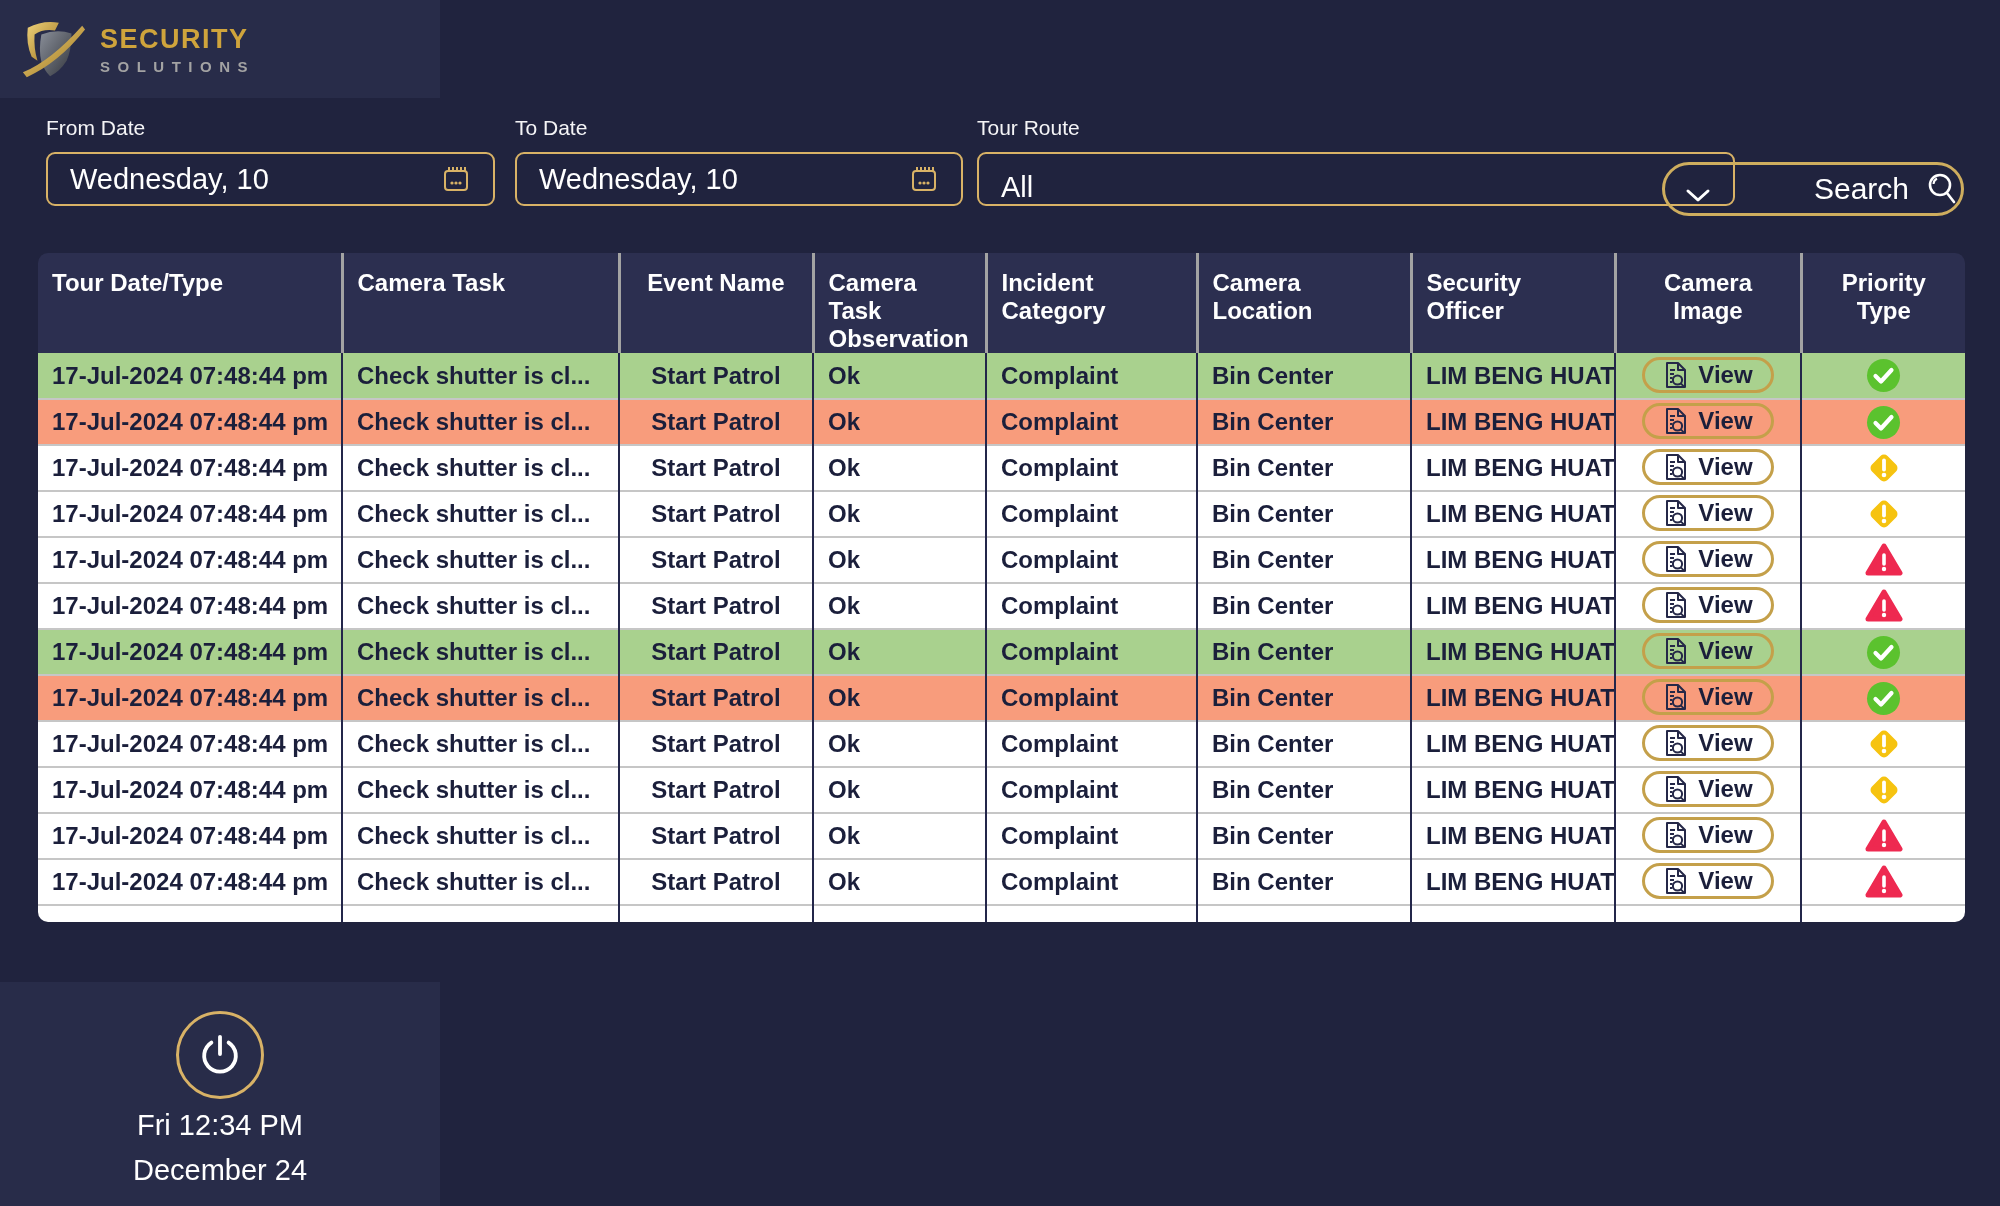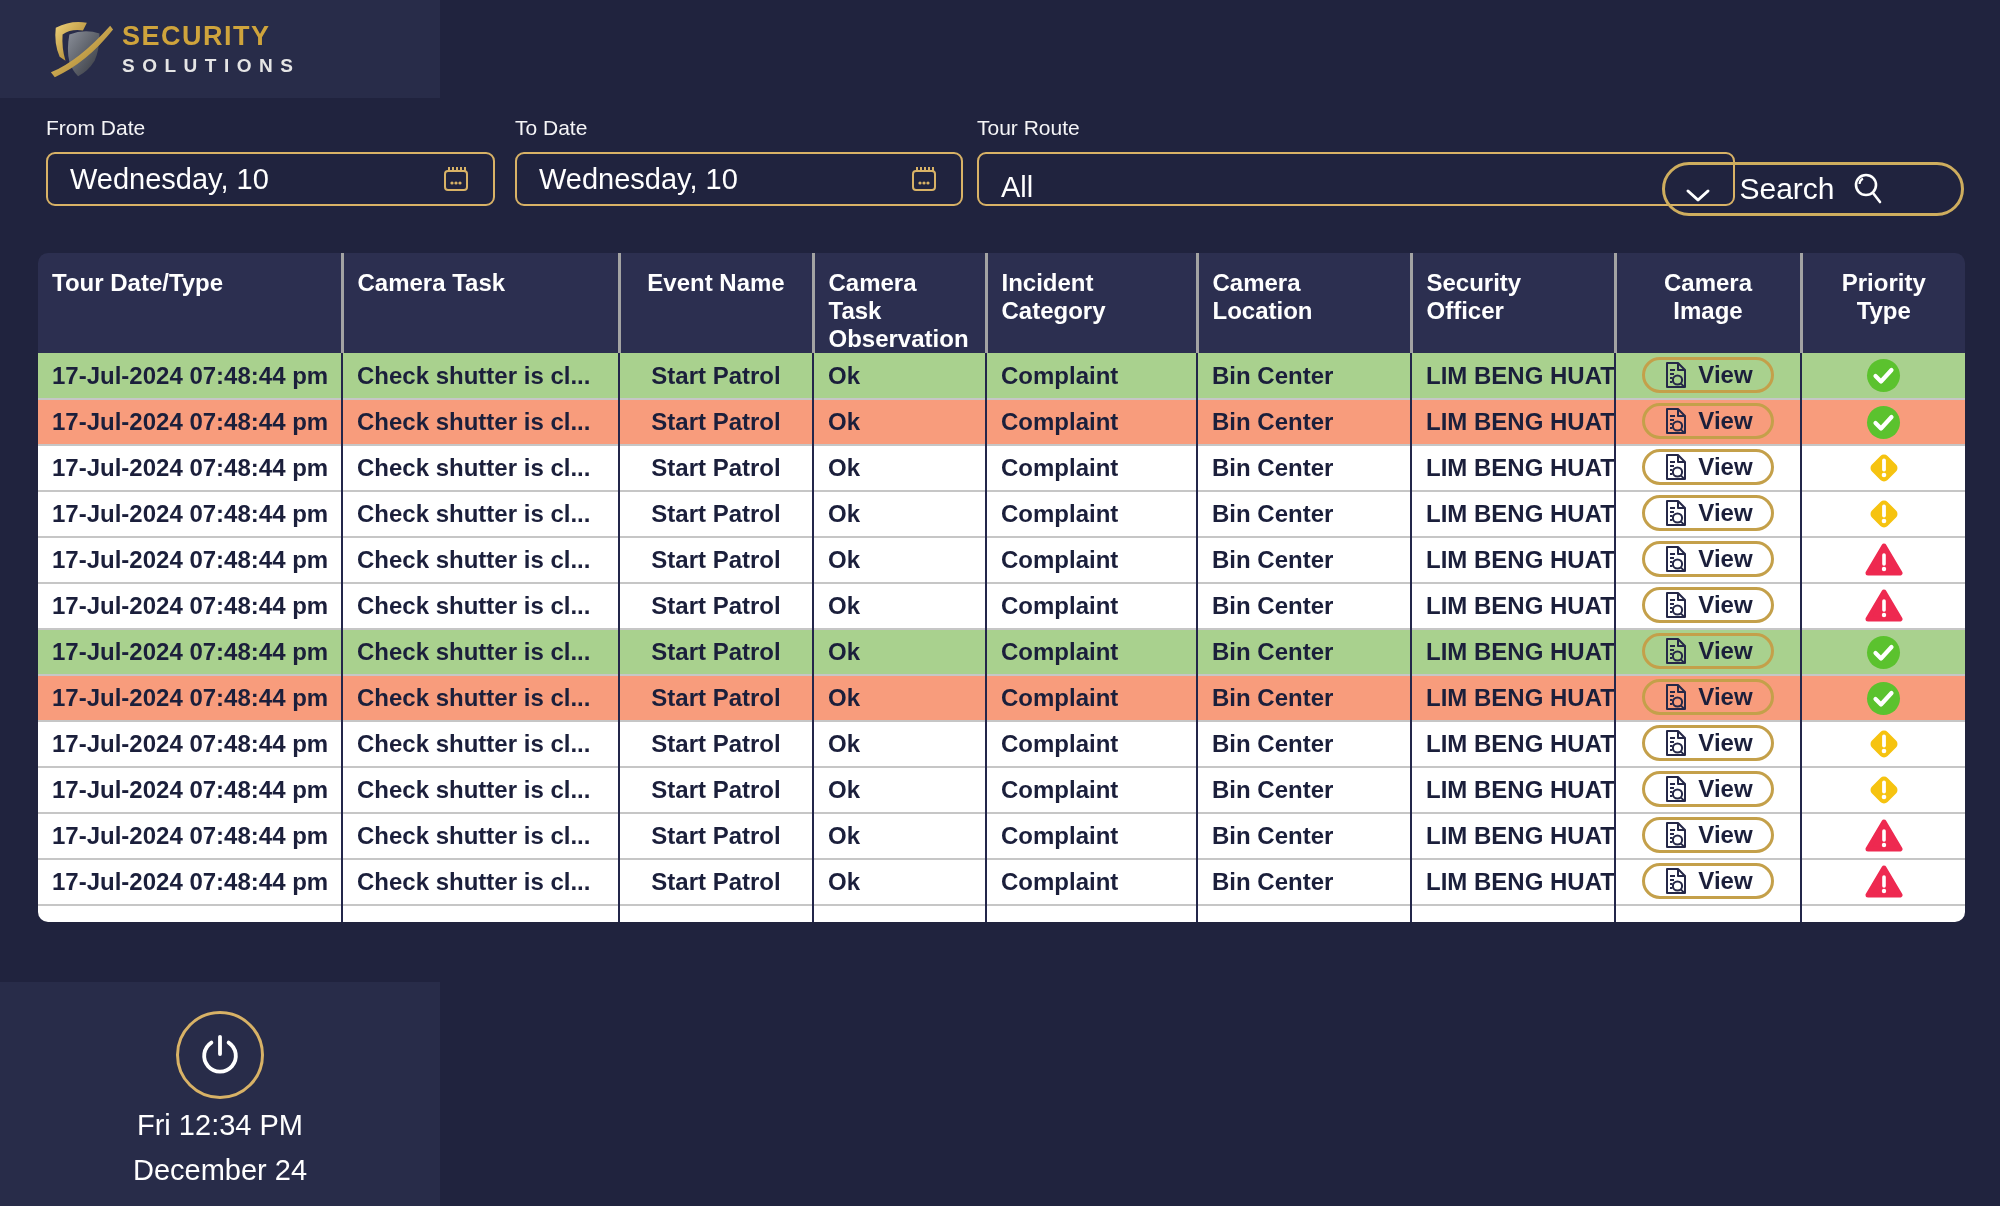--- a/index.html
+++ b/index.html
@@ -6,43 +6,43 @@
   html,body { width:2000px; height:1206px; overflow:hidden; }
   body {
     background:#20233e;
     font-family:"Liberation Sans", sans-serif;
     position:relative;
     color:#f2f3f7;
   }
   
   .logo-panel{
     position:absolute; left:0; top:0; width:440px; height:98px;
-    background:#282c49; display:flex; align-items:center; padding-left:48px; gap:6px;
+    background:#282c49; display:flex; align-items:center; padding-left:20px; gap:12px;
   }
   .brand-text .l1{
     font-size:27px; font-weight:bold; letter-spacing:1.5px; color:#cfa43c;
   }
   .brand-text .l2{
-    font-size:19px; font-weight:bold; letter-spacing:7.5px; color:#e5e5e5; margin-top:3px;
+    font-size:15px; font-weight:bold; letter-spacing:7.5px; color:#a3a3a3; margin-top:3px;
   }
   
   .filter-group{ position:absolute; top:116px; }
   .filter-label{ font-size:21px; color:#f4f4f6; margin-bottom:12px; font-weight:400; }
   .field{
     height:54px; border:2px solid #d8b266; border-radius:9px; background:transparent;
     display:flex; align-items:center; justify-content:space-between;
     padding:0 22px; color:#ffffff; font-size:29px; cursor:pointer;gap:18px;
   }
   .g-from{ left:46px; }  .g-from .field{ width:449px; }
   .g-to{ left:515px; }   .g-to .field{ width:448px; }
   .g-route{ left:977px; }.g-route .field{ width:758px;align-items:flex-end; }
   .search-btn{
     position:absolute; left:1662px; top:162px; width:302px; height:54px;
     border:3px solid #cead5e; border-radius:28px; background:transparent;
-    display:flex; align-items:center; justify-content:center; gap:16px;
+    display:flex; align-items:center; justify-content:flex-end; gap:16px;
     color:#ffffff; font-size:30px; font-family:"Liberation Sans",sans-serif; cursor:pointer;
   }
   
   .table-wrap{
     position:absolute; left:38px; top:253px; width:1927px; height:669px;
     border-radius:10px; overflow:hidden;
   }
   table{ border-collapse:collapse; table-layout:fixed; width:1927px; }
   th{
     background:#2c2f50; color:#ffffff; font-size:24px; font-weight:bold;

